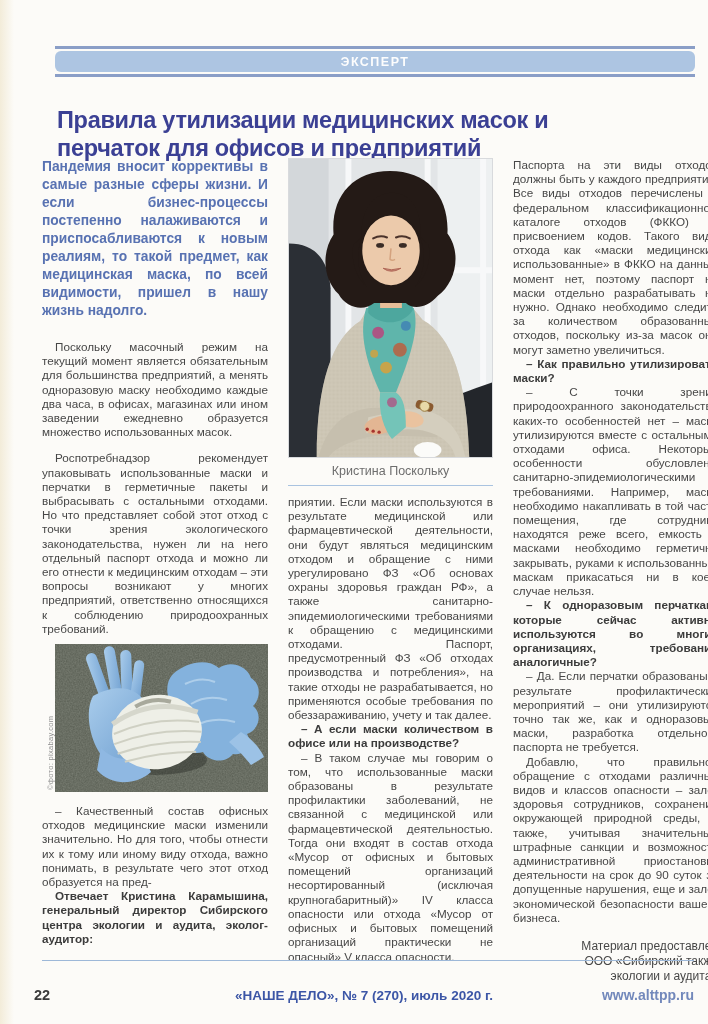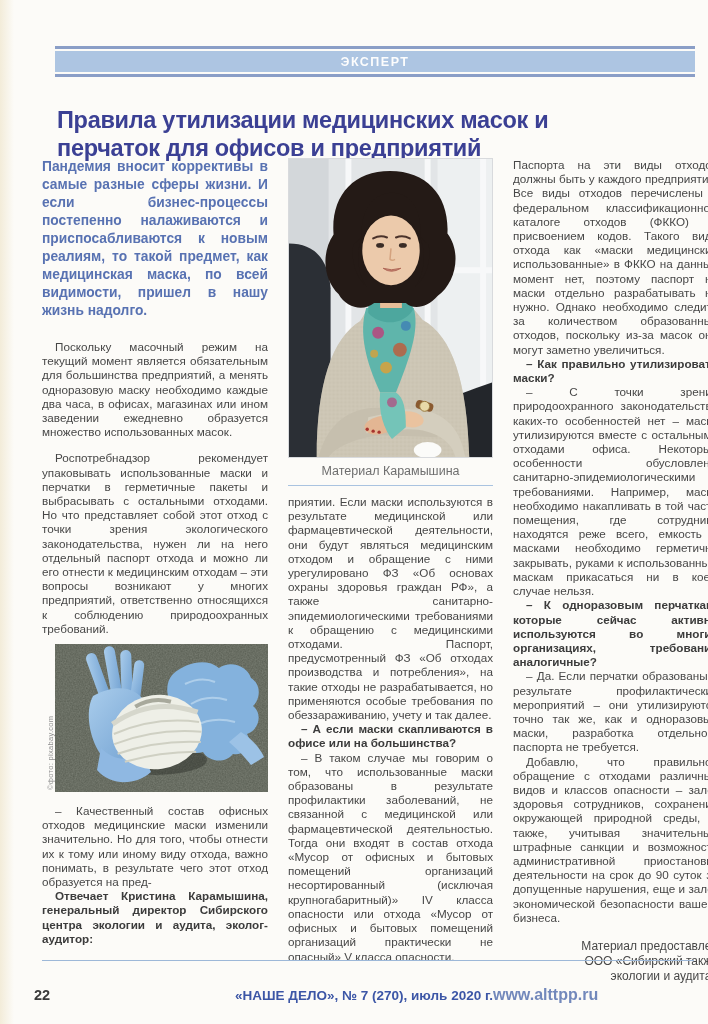--- a/index.html
+++ b/index.html
@@ -11,21 +11,21 @@
   .page::before{ 
     content:"";position:absolute;left:0;top:0;bottom:0;width:14px;
     background:linear-gradient(90deg,#f3ecd9,rgba(252,251,248,0));pointer-events:none;
   }
 
   
   .band{position:absolute;left:55px;top:46px;width:640px;}
   .band-rule{height:3px;background:#8a9ec7;}
   .band-bar{
     margin:2px 0;height:21px;background:#adc5e2;
-    display:flex;align-items:center;justify-content:center;
+    display:flex;align-items:center;justify-content:center;border-radius:6px;
   }
   .band-bar span{
     color:#fdfdfd;font-weight:bold;font-size:12.5px;letter-spacing:1.5px;
   }
 
   
   .title{
     position:absolute;left:57px;top:90px;width:600px;
     font-size:23.5px;line-height:28px;font-weight:bold;color:#3b4094;
     letter-spacing:-0.3px;
@@ -70,21 +70,21 @@
     margin-top:14px;text-align:right;font-size:12px;line-height:15px;color:#474747;
     white-space:pre-line;text-indent:0;
   }
 
   
   .footer{position:absolute;left:34px;top:960px;width:660px;}
   .footer-rule{border:none;border-top:1px solid #9db8d8;margin:0 0 7px 8px;}
   .footer-row{display:grid;grid-template-columns:1fr auto 1fr;align-items:baseline;}
   .page-num{font-size:14.5px;font-weight:bold;color:#3a3a3a;}
   .issue{font-size:13.5px;font-weight:bold;color:#3c56a6;text-align:center;margin-top:20px;}
-  .site{font-size:16px;font-weight:bold;color:#7288bb;text-align:left;}
+  .site{font-size:14px;font-weight:bold;color:#7288bb;text-align:right;}
 </style>
 </head>
 <body>
 
 <div class="page">
 
   <div class="band">
     <div class="band-rule"></div>
     <div class="band-bar">
       <span>ЭКСПЕРТ</span>
@@ -206,24 +206,24 @@
           <path d="M74,78 C67,94 69,114 78,128 C68,120 62,102 65,86 Z" fill="#241a16"></path>
           <path d="M132,78 C139,94 137,114 128,128 C138,120 144,102 141,86 Z" fill="#241a16"></path>
           <path d="M85,80 Q92,76 99,79" stroke="#4a322a" stroke-width="2" fill="none" stroke-linecap="round"></path>
           <path d="M108,79 Q115,76 122,80" stroke="#4a322a" stroke-width="2" fill="none" stroke-linecap="round"></path>
           <ellipse cx="92" cy="87" rx="4" ry="2.4" fill="#3a2c26"></ellipse>
           <ellipse cx="115" cy="87" rx="4" ry="2.4" fill="#3a2c26"></ellipse>
           <path d="M103,90 L102,101 Q104,103 107,101" stroke="#d4a27e" stroke-width="1.5" fill="none"></path>
           <path d="M95,110 Q103,116 113,110 Q103,113 95,110 Z" fill="#c07a6a" stroke="#b06858" stroke-width="1"></path>
         </svg>
       </div>
-      <div class="caption">Материал Карамышина</div>
+      <div class="caption">Кристина Поскольку</div>
       <hr class="cap-rule">
       <p class="mb0">приятии. Если маски используются в результате медицинской или фармацевтической деятельности, они будут являться медицинским отходом и обращение с ними урегулировано ФЗ «Об основах охраны здоровья граждан РФ», а также санитарно-эпидемиологическими требованиями к обращению с медицинскими отходами. Паспорт, предусмотренный ФЗ «Об отходах производства и потребления», на такие отходы не разрабатывается, но применяются особые требования по обеззараживанию, учету и так далее.</p>
-      <p class="ind bold">– А если маски скапливаются в офисе или на большинства?</p>
+      <p class="ind bold">– А если маски количеством в офисе или на производстве?</p>
       <p class="ind">– В таком случае мы говорим о том, что использованные маски образованы в результате профилактики заболеваний, не связанной с медицинской или фармацевтической деятельностью. Тогда они входят в состав отхода «Мусор от офисных и бытовых помещений организаций несортированный (исключая крупногабаритный)» IV класса опасности или отхода «Мусор от офисных и бытовых помещений организаций практически не опасный» V класса опасности.</p>
     </div>
 
     <div class="col">
       <p>Паспорта на эти виды отходов должны быть у каждого предприятия. Все виды отходов перечислены в федеральном классификационном каталоге отходов (ФККО) с присвоением кодов. Такого вида отхода как «маски медицинские использованные» в ФККО на данный момент нет, поэтому паспорт на маски отдельно разрабатывать не нужно. Однако необходимо следить за количеством образованных отходов, поскольку из-за масок они могут заметно увеличиться.</p>
       <p class="ind bold">– Как правильно утилизировать маски?</p>
       <p class="ind">– С точки зрения природоохранного законодательства каких-то особенностей нет – маски утилизируются вместе с остальными отходами офиса. Некоторые особенности обусловлены санитарно-эпидемиологическими требованиями. Например, маски необходимо накапливать в той части помещения, где сотрудники находятся реже всего, емкость с масками необходимо герметично закрывать, руками к использованным маскам прикасаться ни в коем случае нельзя.</p>
       <p class="ind bold">– К одноразовым перчаткам, которые сейчас активно используются во многих организациях, требования аналогичные?</p>
       <p class="ind">– Да. Если перчатки образованы в результате профилактических мероприятий – они утилизируются точно так же, как и одноразовые маски, разработка отдельного паспорта не требуется.</p>
       <p class="ind">Добавлю, что правильное обращение с отходами различных видов и классов опасности – залог здоровья сотрудников, сохранения окружающей природной среды, а также, учитывая значительные штрафные санкции и возможность административной приостановки деятельности на срок до 90 суток за допущенные нарушения, еще и залог экономической безопасности вашего бизнеса.</p>

